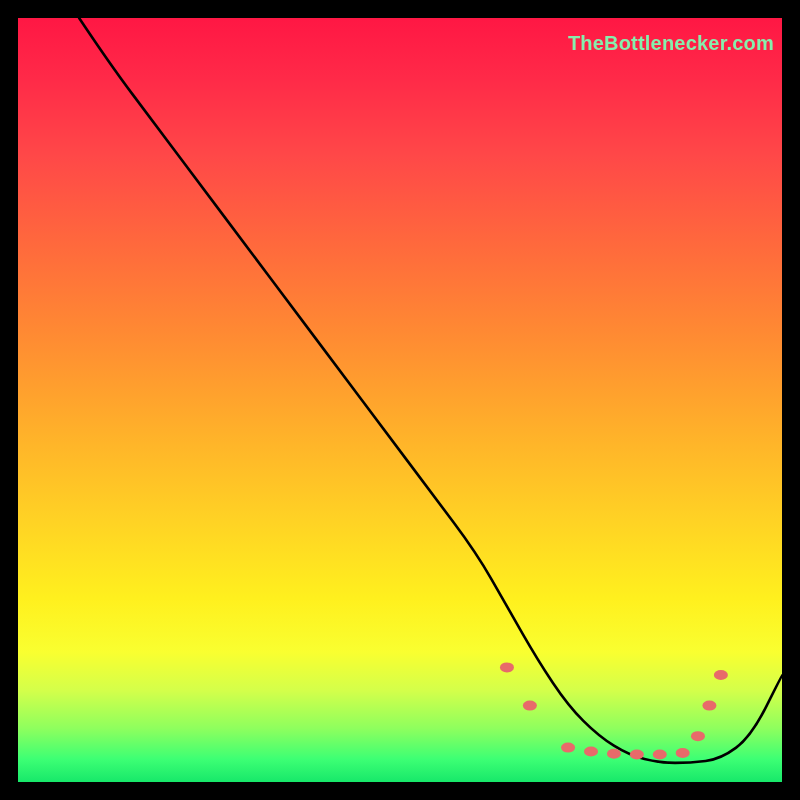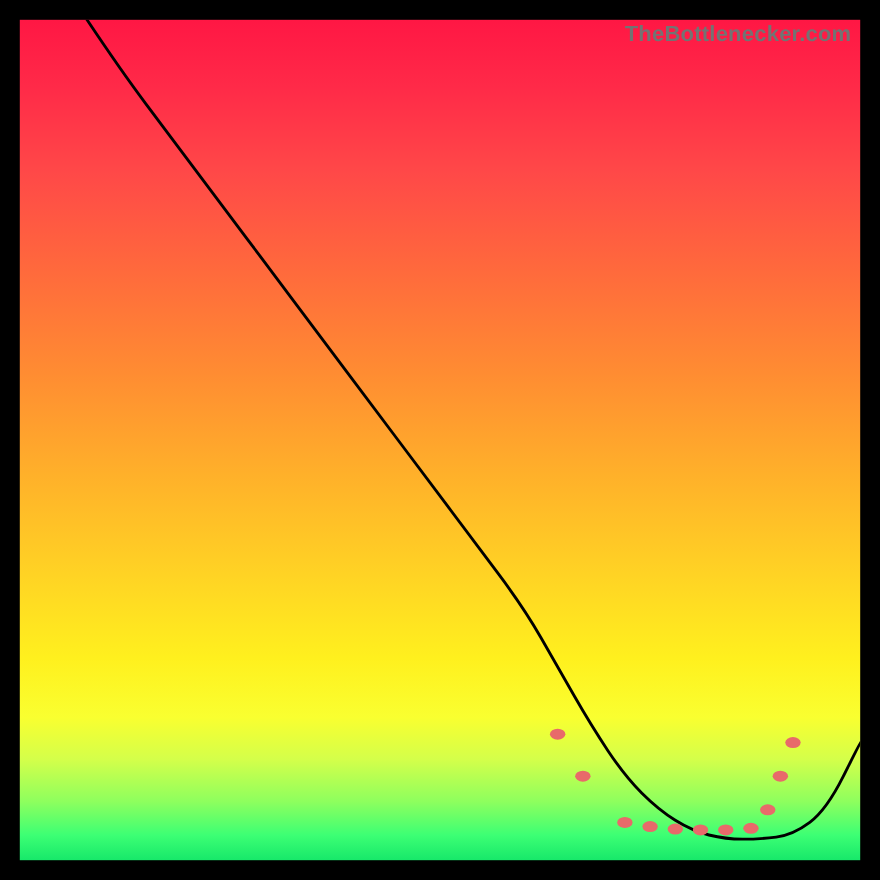--- a/index.html
+++ b/index.html
@@ -38,23 +38,23 @@
       #fff01e 76%,
       #f9ff30 83%,
       #d4ff4a 88%,
       #8eff5e 93%,
       #3dff74 97%,
       #17e86a 100%
     );
   }
   .watermark {
     position: absolute;
-    top: 2px;
+    top: 14px;
     right: 8px;
-    color: #737373;
+    color: #86efac;
     font-size: 20px;
     font-weight: 600;
     letter-spacing: 0.2px;
     user-select: none;
   }
   svg {
     position: absolute;
     left: 0;
     top: 0;
   }

